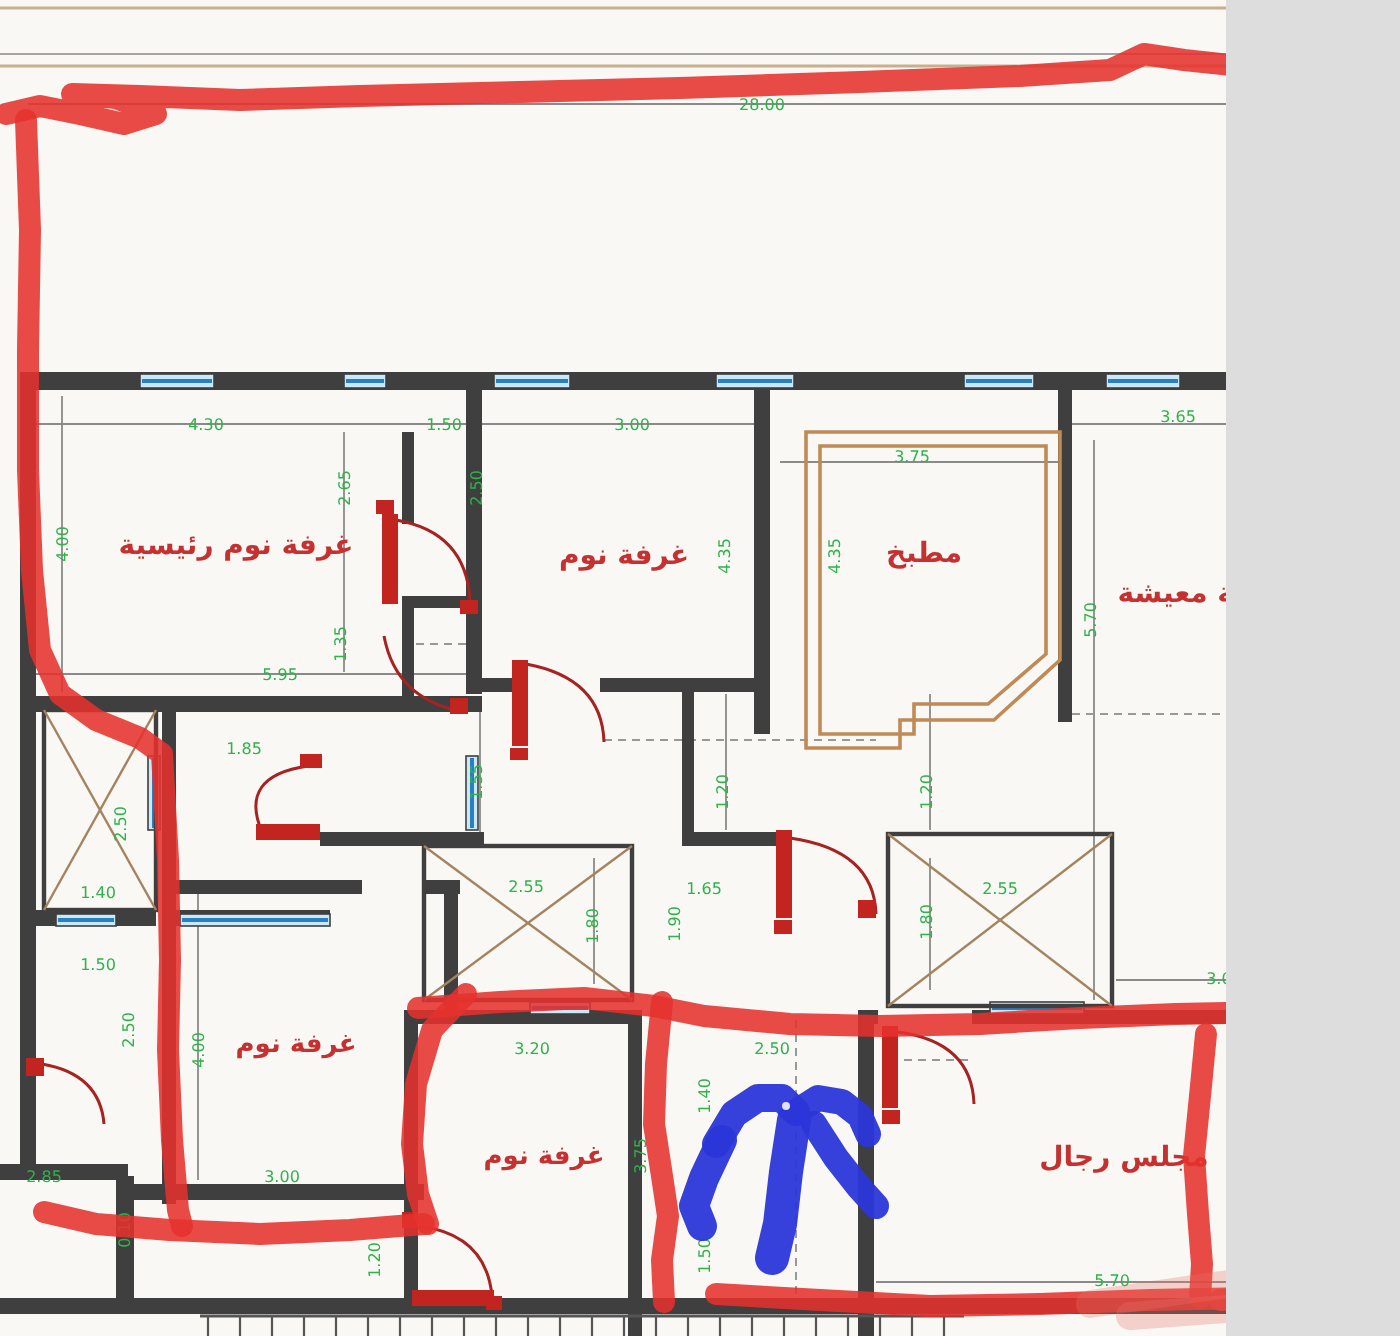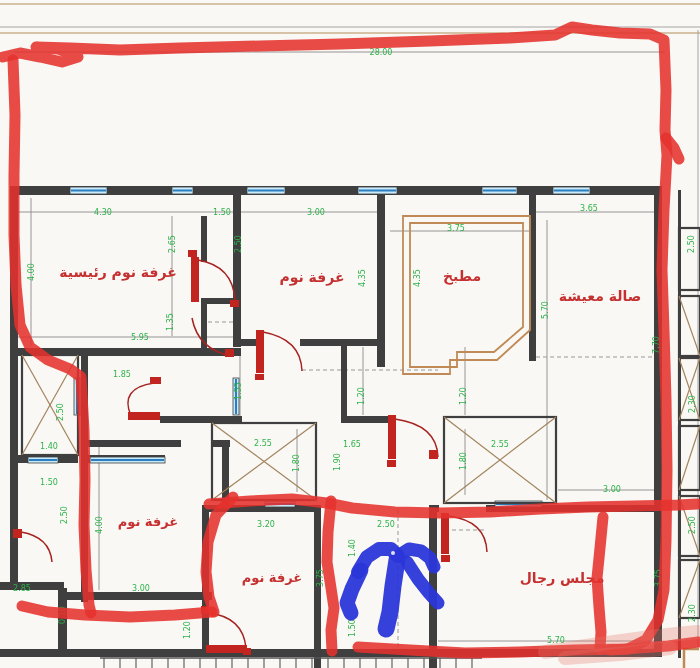--- a/index.html
+++ b/index.html
@@ -1,17 +1,17 @@
 <!DOCTYPE html>
 <html><head>
 <meta charset="utf-8">
 <style>
   html,body{margin:0;padding:0;background:#ddd;}
   .stage{
-    position:relative;width:700px;height:668px;overflow:hidden;
+    position:relative;width:613px;height:668px;overflow:hidden;
     font-family:"DejaVu Sans",sans-serif;
   }
   svg{position:absolute;left:0;top:0;}
 </style>
 </head>
 <body>
 
 <div class="stage">
   <svg width="700" height="668" viewBox="0 0 700 668" xmlns="http://www.w3.org/2000/svg">
       <g>

